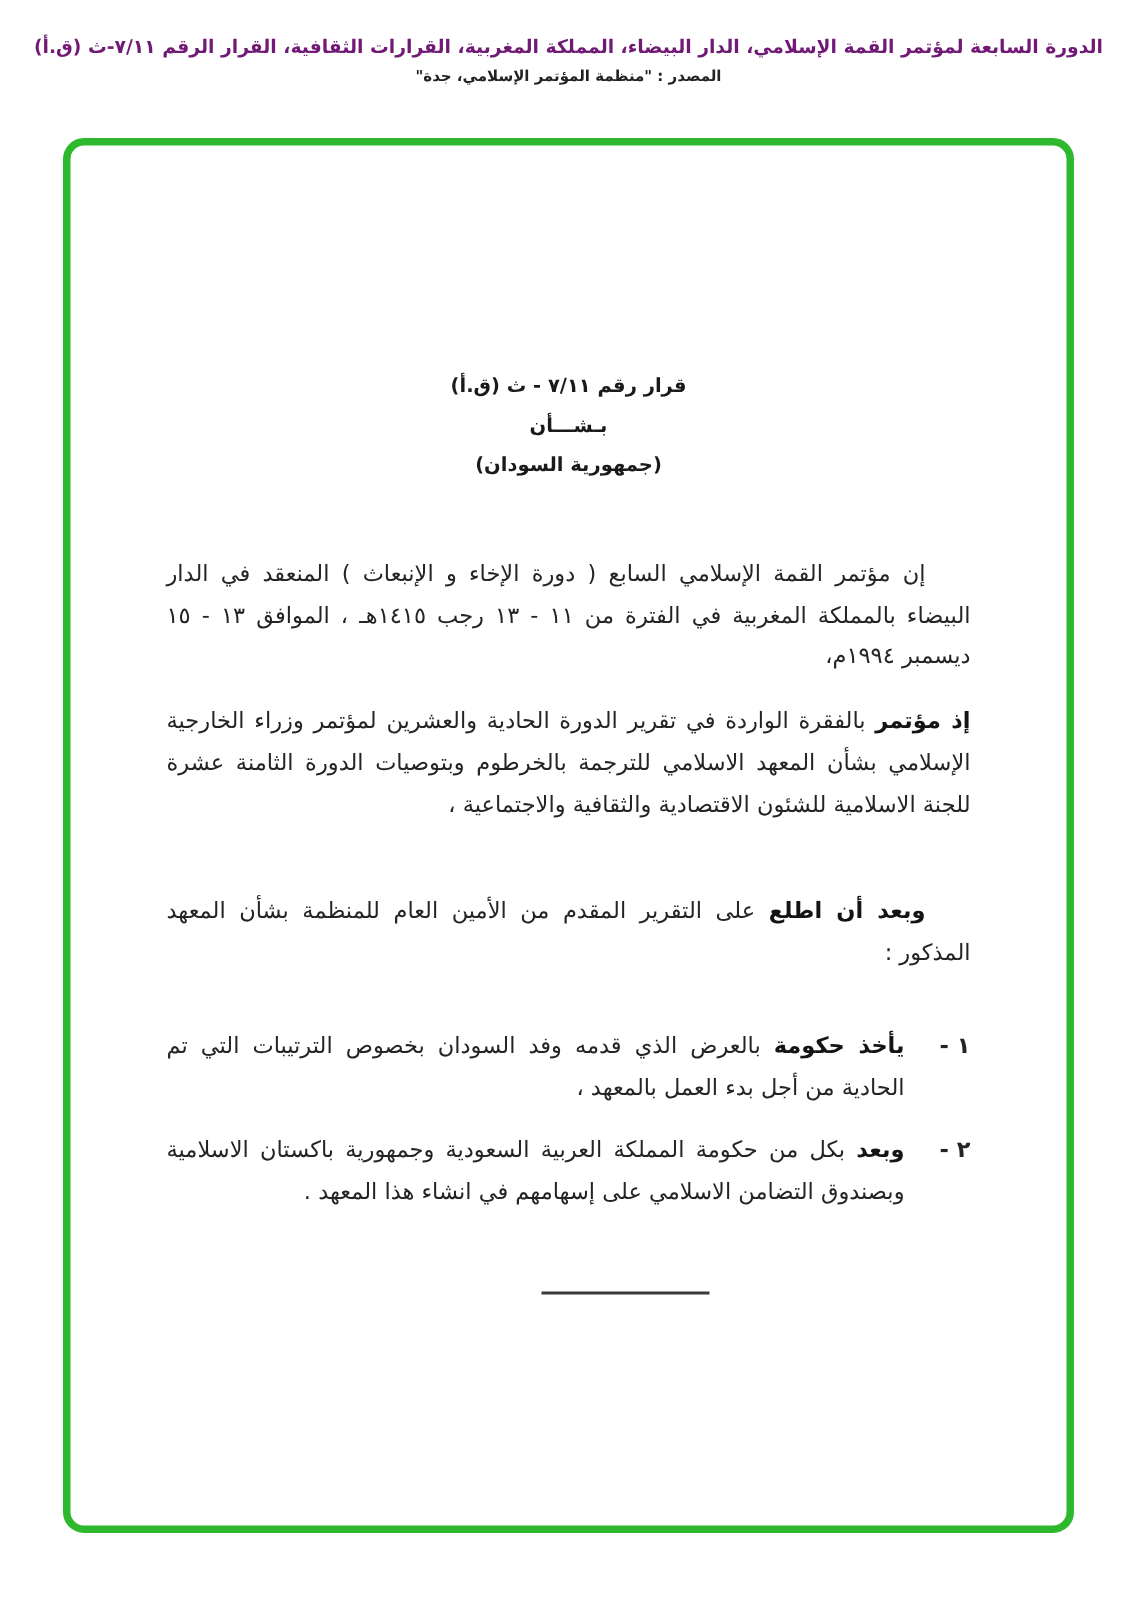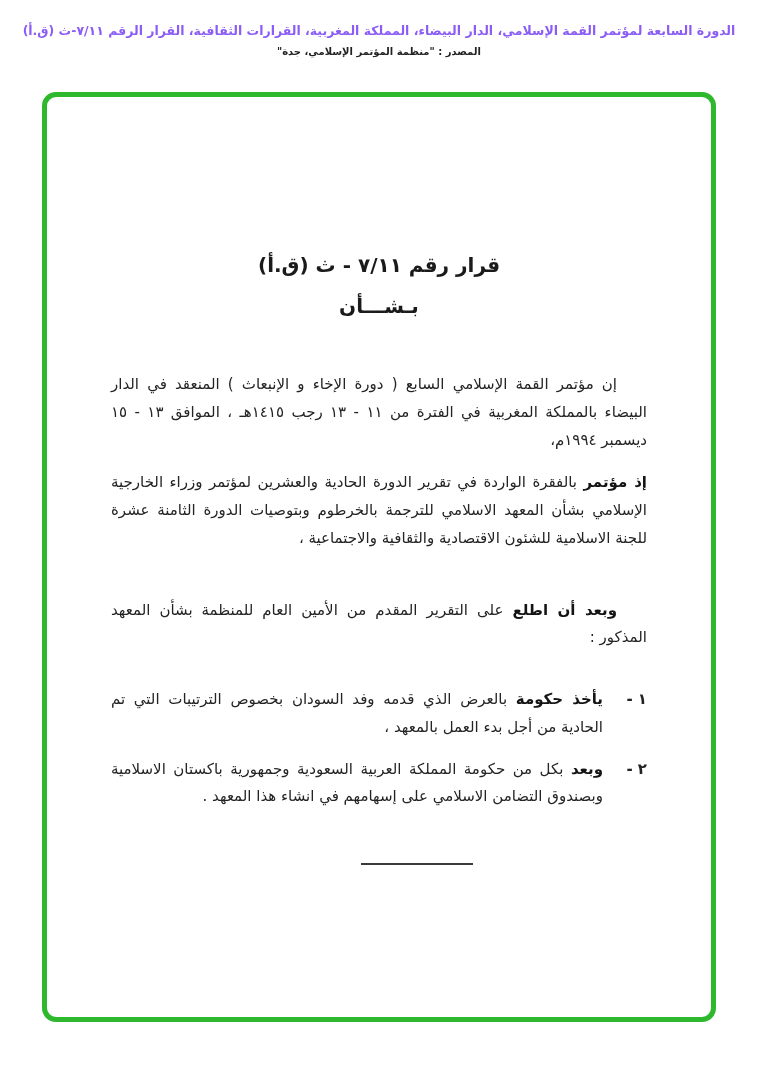--- a/index.html
+++ b/index.html
@@ -20,21 +20,21 @@
     top: 22px;
     left: 0;
     width: 758px;
     text-align: center;
     direction: rtl;
   }
   .header-line1 {
     font-size: 12.5px;
     font-weight: bold;
     letter-spacing: 0;
-    color: #8b5cf6;
+    color: #701a75;
     padding: 0 18px;
     line-height: 1.5;
   }
   .header-line2 {
     margin-top: 5px;
     font-size: 10px;
     font-weight: bold;
     color: #222;
   }
 
@@ -59,21 +59,21 @@
   }
 
   
   .title-block {
     text-align: center;
     font-weight: bold;
     margin-bottom: 44px;
   }
   .title-line {
     line-height: 2.05;
-    font-size: 20px;
+    font-size: 13px;
     color: #1a1a1a;
   }
 
   
   .para {
     text-align: justify;
     margin: 0 0 15px 0;
   }
   .para.indent {
     text-indent: 30px;
@@ -120,20 +120,21 @@
   <div class="header-line1">الدورة السابعة لمؤتمر القمة الإسلامي، الدار البيضاء، المملكة المغربية، القرارات الثقافية، القرار الرقم ٧/١١-ث (ق.أ)</div>
   <div class="header-line2">المصدر :  "منظمة المؤتمر الإسلامي، جدة"</div>
 </div>
 
 <div class="doc-frame">
   <div class="doc-content">
 
     <div class="title-block">
       <div class="title-line">قرار رقم ٧/١١ - ث (ق.أ)</div>
       <div class="title-line">بـشـــأن</div>
+      <div class="title-line">(جمهورية السودان)</div>
     </div>
 
     <p class="para indent">
       <b></b><span>إن مؤتمر القمة الإسلامي السابع ( دورة الإخاء و الإنبعاث ) المنعقد في الدار البيضاء بالمملكة المغربية في الفترة من ١١ - ١٣ رجب ١٤١٥هـ ، الموافق ١٣ - ١٥ ديسمبر ١٩٩٤م،</span>
     </p>
 
     <p class="para">
       <b>إذ مؤتمر</b><span> بالفقرة الواردة في تقرير الدورة الحادية والعشرين لمؤتمر وزراء الخارجية الإسلامي بشأن المعهد الاسلامي للترجمة بالخرطوم وبتوصيات الدورة الثامنة عشرة للجنة الاسلامية للشئون الاقتصادية والثقافية والاجتماعية ،</span>
     </p>
 

